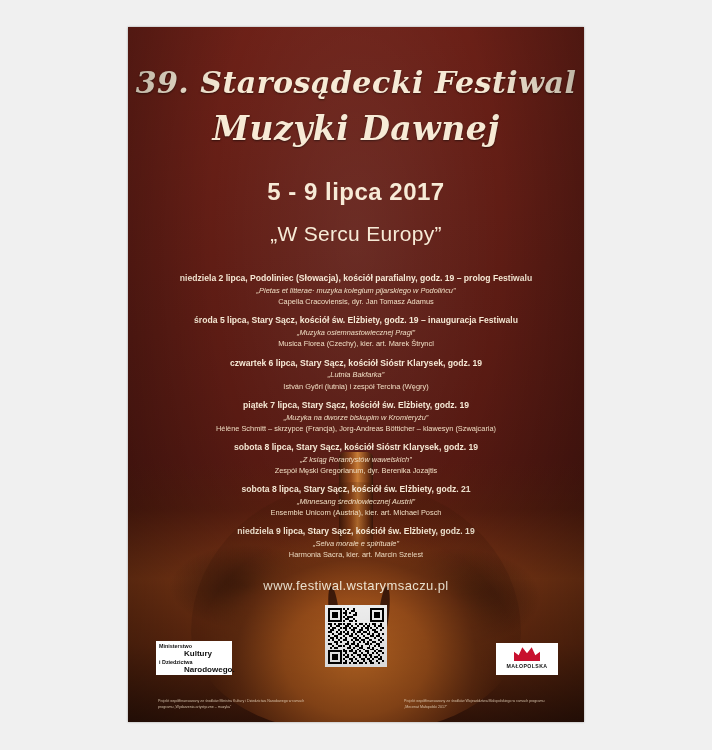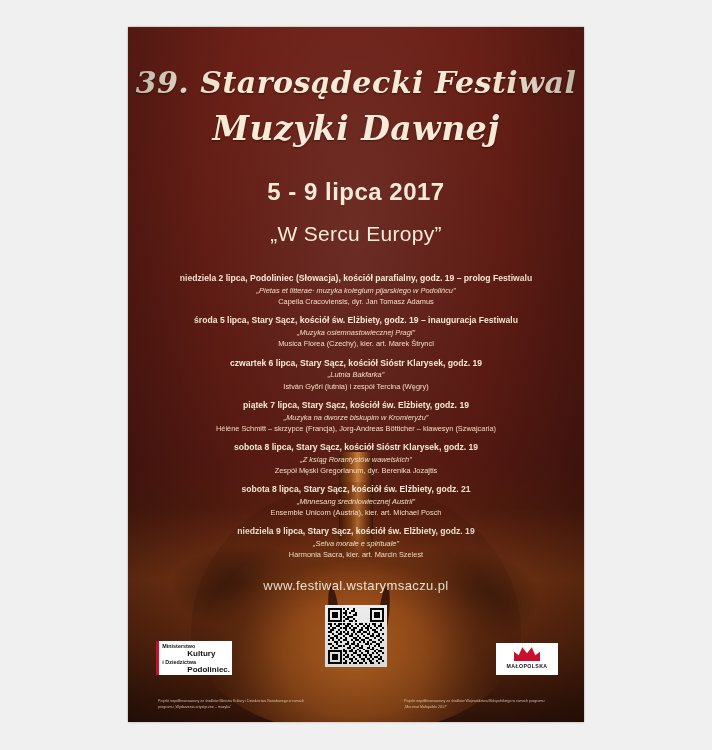--- a/index.html
+++ b/index.html
@@ -520,21 +520,21 @@
     </div>
 
   </div>
 
   <div class="logo-ministry">
     <div class="bar"></div>
     <div class="txt">
       <span>Ministerstwo</span>
       <span class="big">Kultury</span>
       <span>i Dziedzictwa</span>
-      <span class="big">Podoliniec.</span>
+      <span class="big">Narodowego.</span>
     </div>
   </div>
 
   <div class="logo-malopolska">
     <div class="crown"></div>
     <div class="name">MAŁOPOLSKA</div>
   </div>
 
   <div class="footnote">
     <div>Projekt współfinansowany ze środków Ministra Kultury i Dziedzictwa Narodowego w ramach programu „Wydarzenia artystyczne – muzyka”</div>

